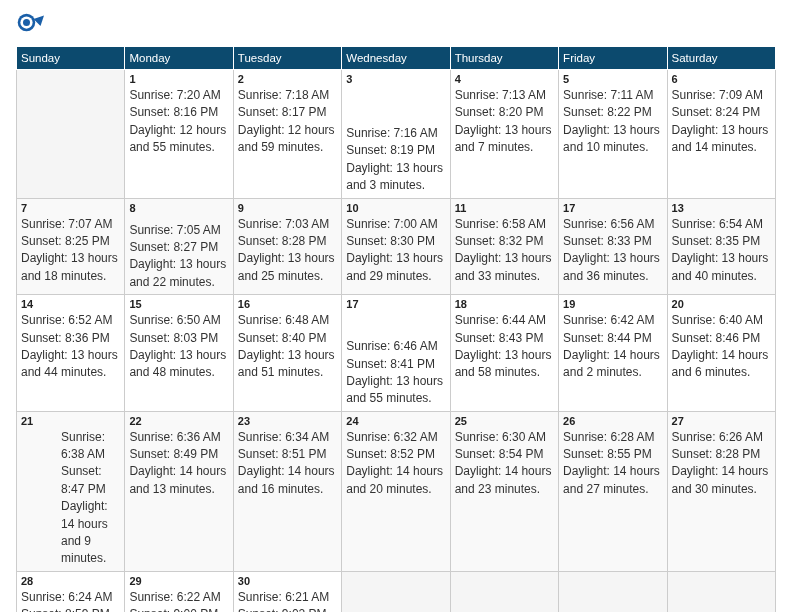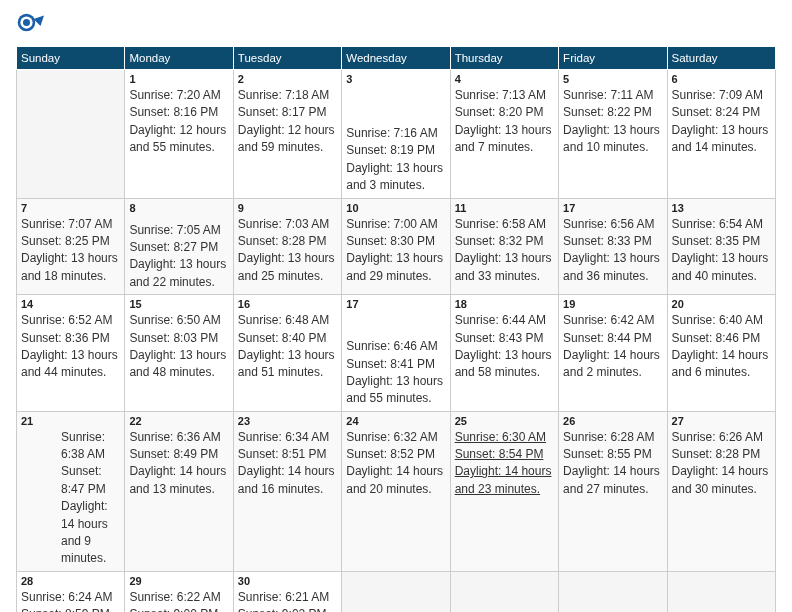--- a/index.html
+++ b/index.html
@@ -304,21 +304,21 @@
           </td>
           <td>
             <span class="day-num">24</span>
             <div class="cell-content" style="white-space: pre-line;">Sunrise: 6:32 AM
 Sunset: 8:52 PM
 Daylight: 14 hours
 and 20 minutes.</div>
           </td>
           <td>
             <span class="day-num">25</span>
-            <div class="cell-content" style="white-space: pre-line; text-decoration: underline;">Sunrise: 6:30 AM
+            <div class="cell-content" style="white-space: pre-line;">Sunrise: 6:30 AM
 Sunset: 8:54 PM
 Daylight: 14 hours
 and 23 minutes.</div>
           </td>
           <td>
             <span class="day-num">26</span>
             <div class="cell-content" style="white-space: pre-line;">Sunrise: 6:28 AM
 Sunset: 8:55 PM
 Daylight: 14 hours
 and 27 minutes.</div>

